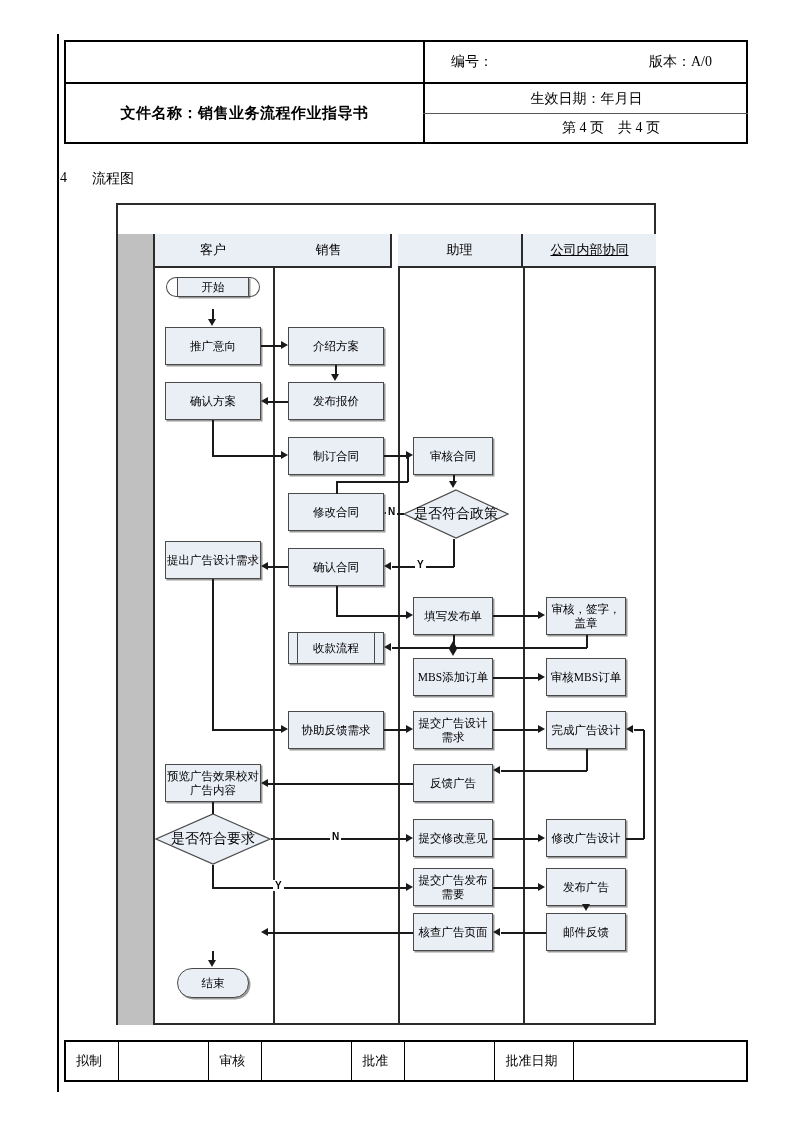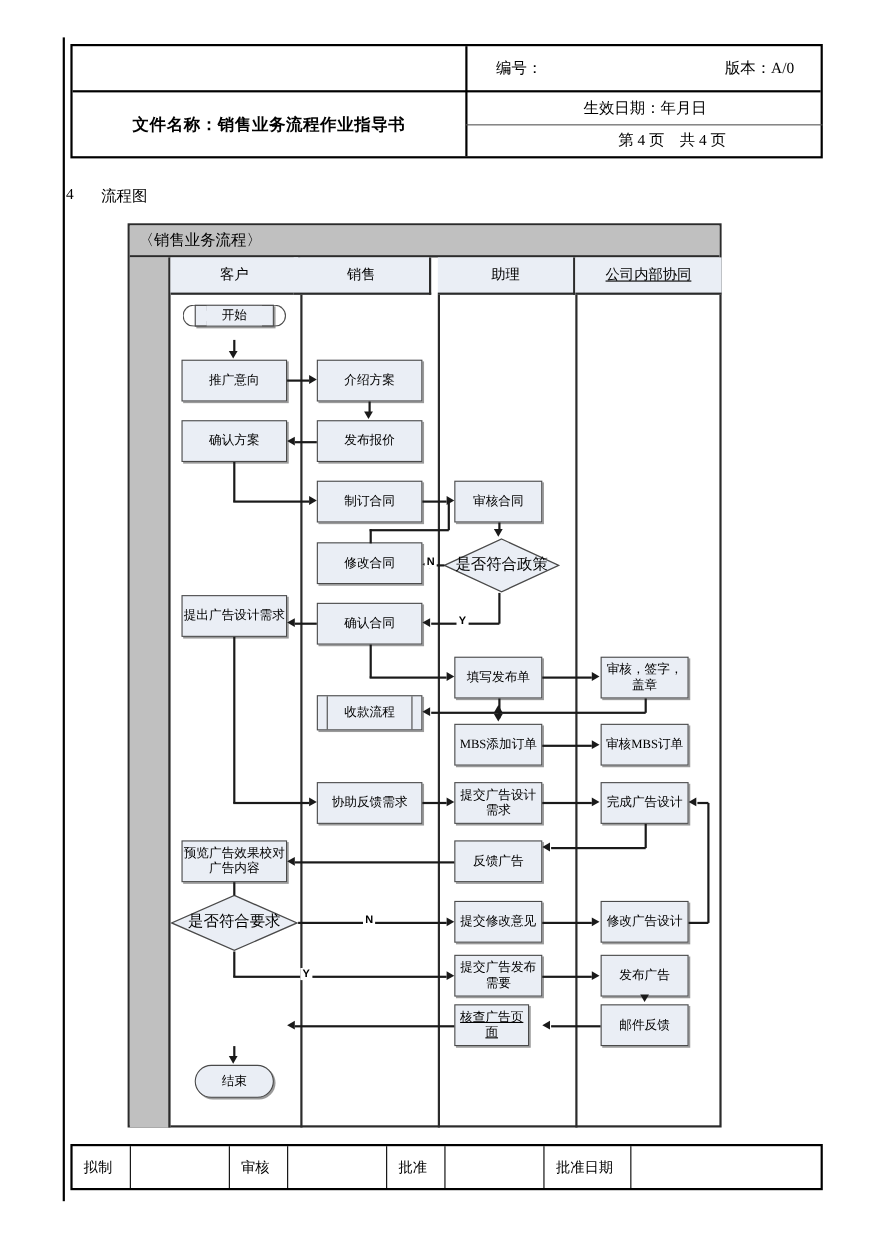--- a/index.html
+++ b/index.html
@@ -18,21 +18,21 @@
   .hdr .h1{position:absolute;left:0;top:40px;width:100%;height:2px;background:#000;}
   .hdr .h2{position:absolute;left:357px;top:71px;width:325px;height:1px;background:#555;}
 
   .hdr-doc{position:absolute;left:0;top:42px;width:357px;height:58px;
            display:flex;align-items:center;justify-content:center;
            font-family:"Liberation Sans","DejaVu Sans",sans-serif;
            font-weight:bold;font-size:15px;letter-spacing:.5px;}
   .hdr-no{position:absolute;left:359px;top:0;width:323px;height:40px;
           display:flex;align-items:center;font-size:14px;}
   .hdr-no .lbl{margin-left:26px;}
-  .hdr-no .ver{position:absolute;right:26px;margin-left:36px;}
+  .hdr-no .ver{position:absolute;right:36px;margin-left:36px;}
   .hdr-date{position:absolute;left:359px;top:42px;width:323px;height:29px;
             display:flex;align-items:center;justify-content:center;font-size:14px;}
   .hdr-page{position:absolute;left:359px;top:72px;width:372px;height:28px;
             display:flex;align-items:center;justify-content:center;font-size:14px;}
 
   
   .sec-num{position:absolute;left:60px;top:170px;font-size:14px;}
   .sec-title{position:absolute;left:92px;top:170px;font-size:14px;}
 
   
@@ -116,21 +116,20 @@
 
     <div class="hdr-date">生效日期：年月日</div>
     <div class="hdr-page">第 4 页　共 4 页</div>
   </div>
 
   <div class="sec-num">4</div>
   <div class="sec-title">流程图</div>
 
   <div class="fc">
 
-    <div class="fc-title">〈销售业务流程〉</div>
     <div class="fc-lane-strip"></div>
 
     <div class="fc-head" style="left:37px;width:118px;">客户</div>
     <div class="fc-head" style="left:149px;width:125px;">销售</div>
     <div class="fc-head" style="left:280px;width:125px;">助理</div>
     <div class="fc-head last" style="left:405px;width:133px;text-decoration:underline;">公司内部协同</div>
 
     <div class="fc-col-sep" style="left:155px;"></div>
     <div class="fc-col-sep" style="left:280px;"></div>
     <div class="fc-col-sep" style="left:405px;"></div>
@@ -187,21 +186,21 @@
     <div class="node" style="left:295px;top:453px;width:80px;height:38px;">MBS添加订单</div>
 
     <div class="node" style="left:295px;top:506px;width:80px;height:38px;">提交广告设计需求</div>
 
     <div class="node" style="left:295px;top:559px;width:80px;height:38px;">反馈广告</div>
 
     <div class="node" style="left:295px;top:614px;width:80px;height:38px;">提交修改意见</div>
 
     <div class="node" style="left:295px;top:663px;width:80px;height:38px;">提交广告发布需要</div>
 
-    <div class="node" style="left:295px;top:708px;width:68px;height:38px;text-decoration:underline;">核查广告页面</div>
+    <div class="node" style="left:295px;top:708px;width:80px;height:38px;">核查广告页面</div>
 
     <div class="node" style="left:428px;top:392px;width:80px;height:38px;">审核，签字，盖章</div>
 
     <div class="node" style="left:428px;top:453px;width:80px;height:38px;">审核MBS订单</div>
 
     <div class="node" style="left:428px;top:506px;width:80px;height:38px;">完成广告设计</div>
 
     <div class="node" style="left:428px;top:614px;width:80px;height:38px;">修改广告设计</div>
 
     <div class="node" style="left:428px;top:663px;width:80px;height:38px;">发布广告</div>

